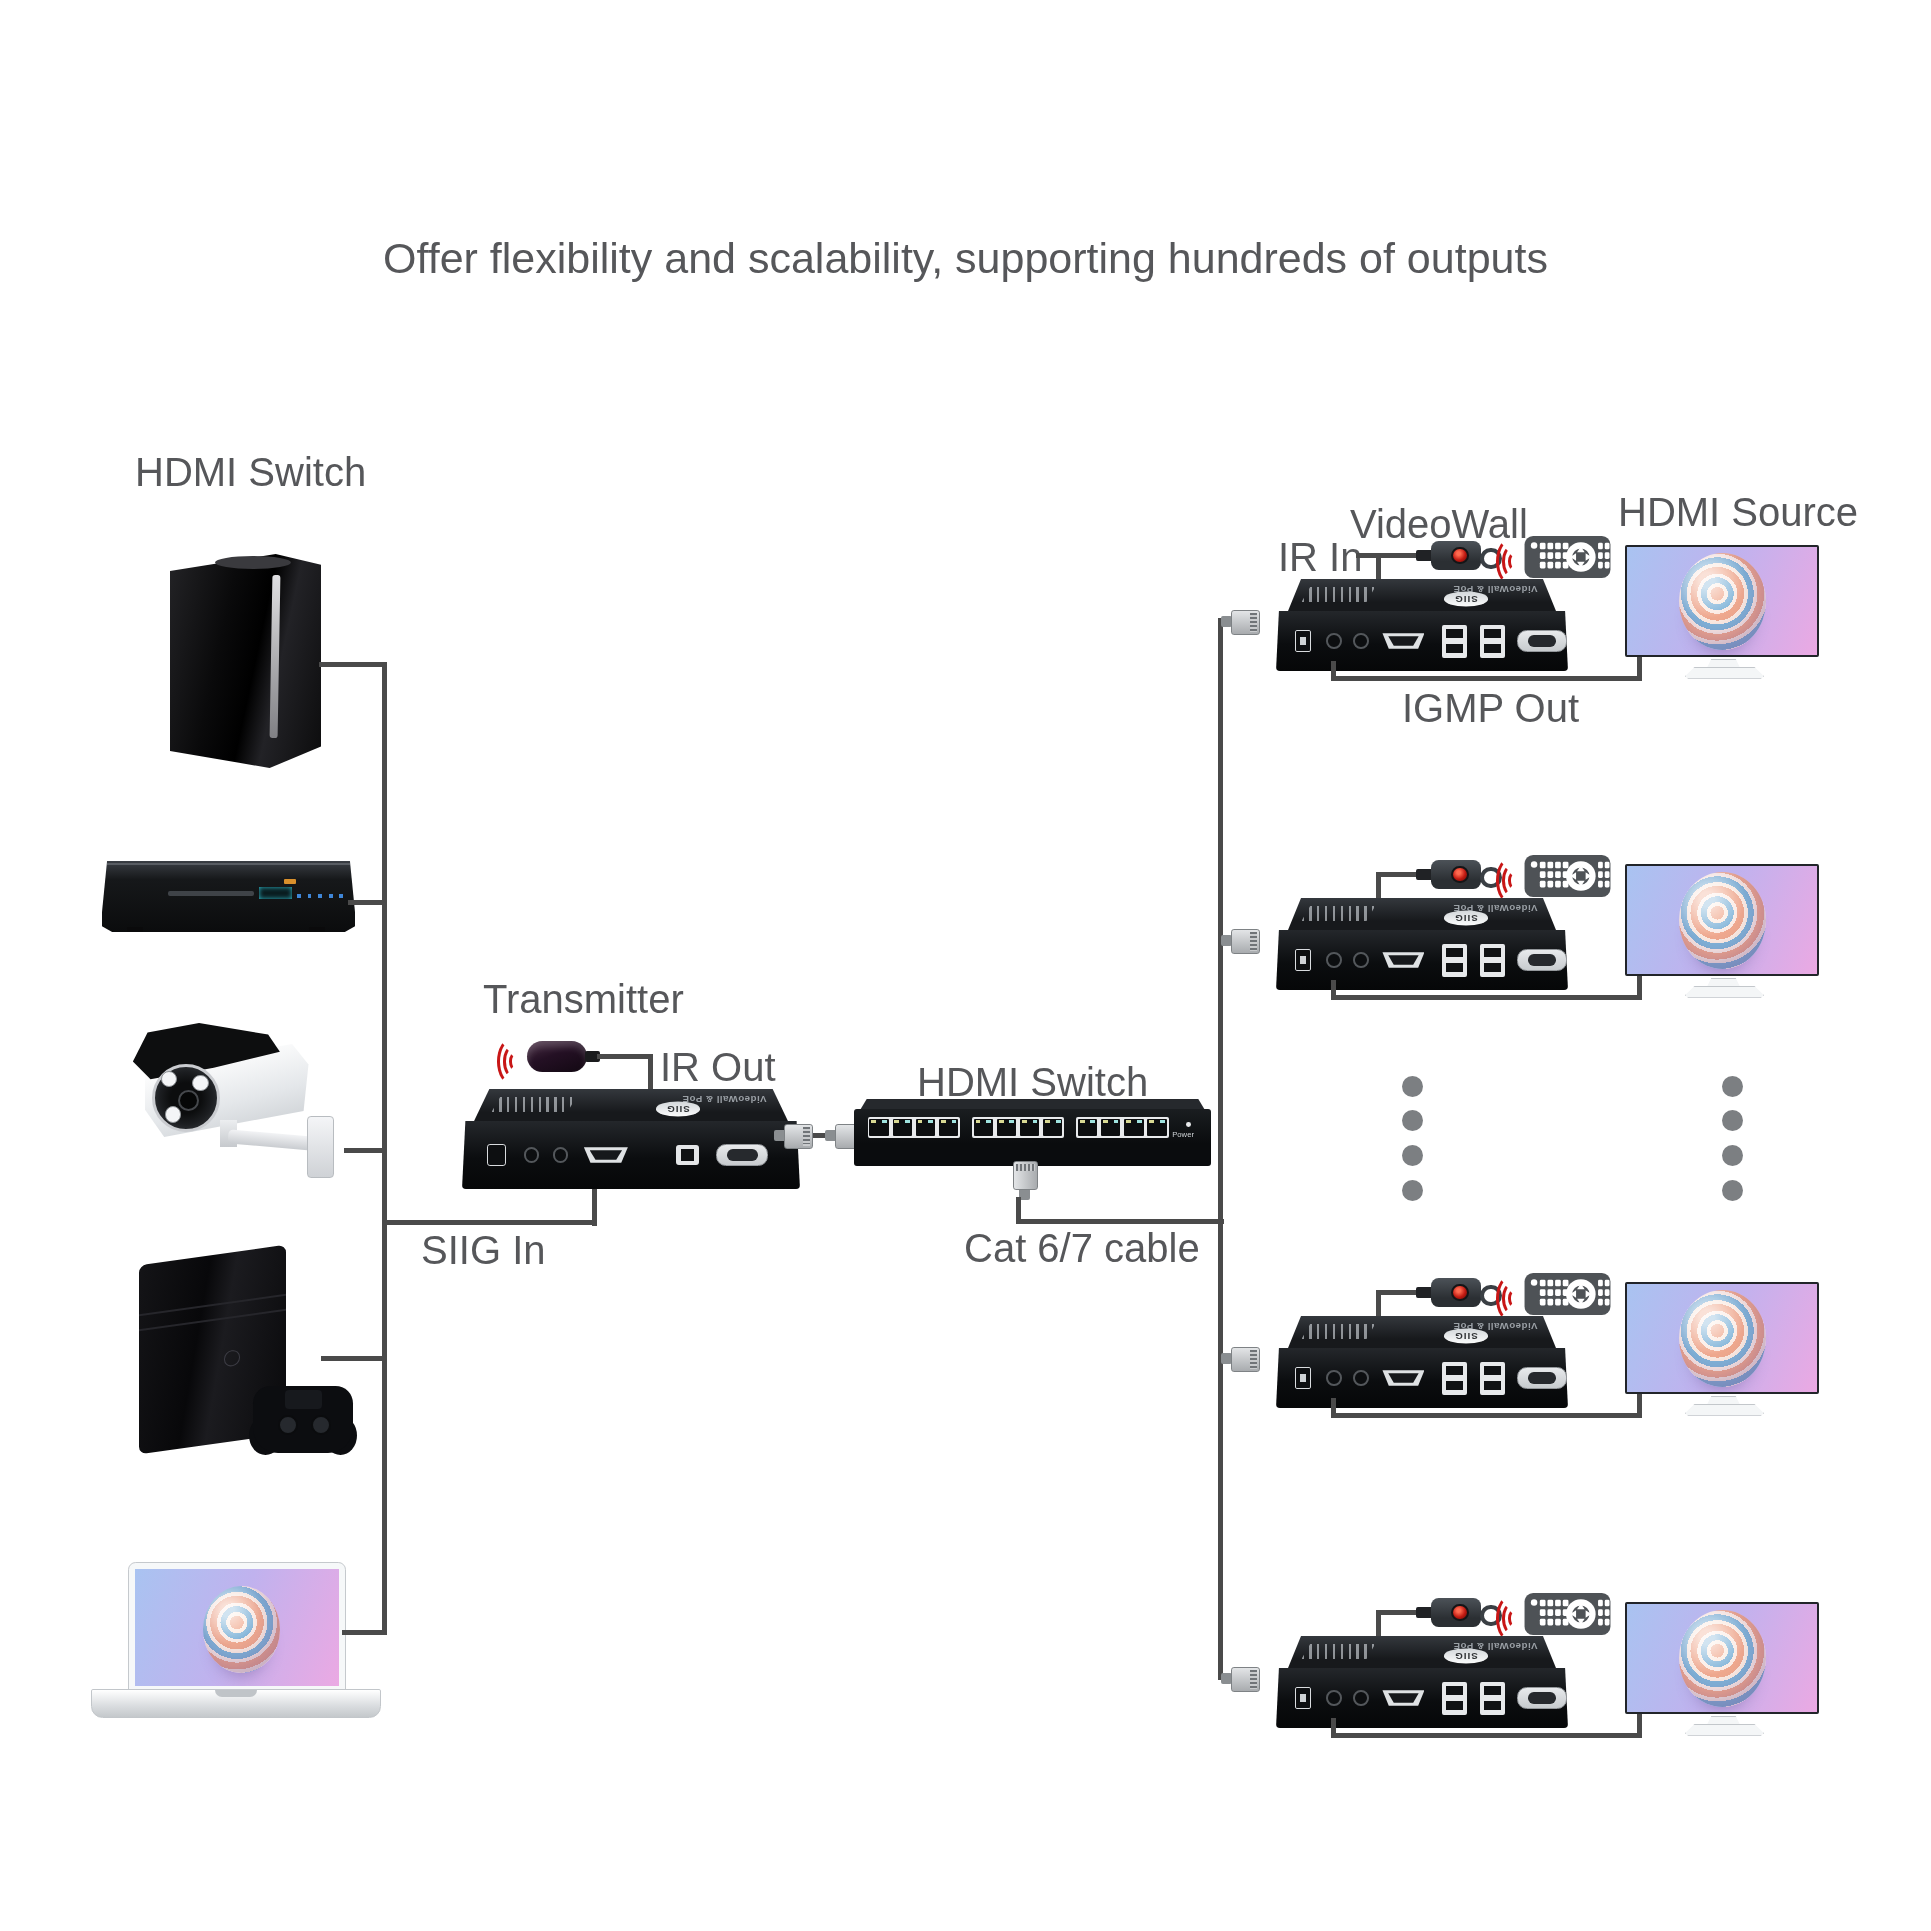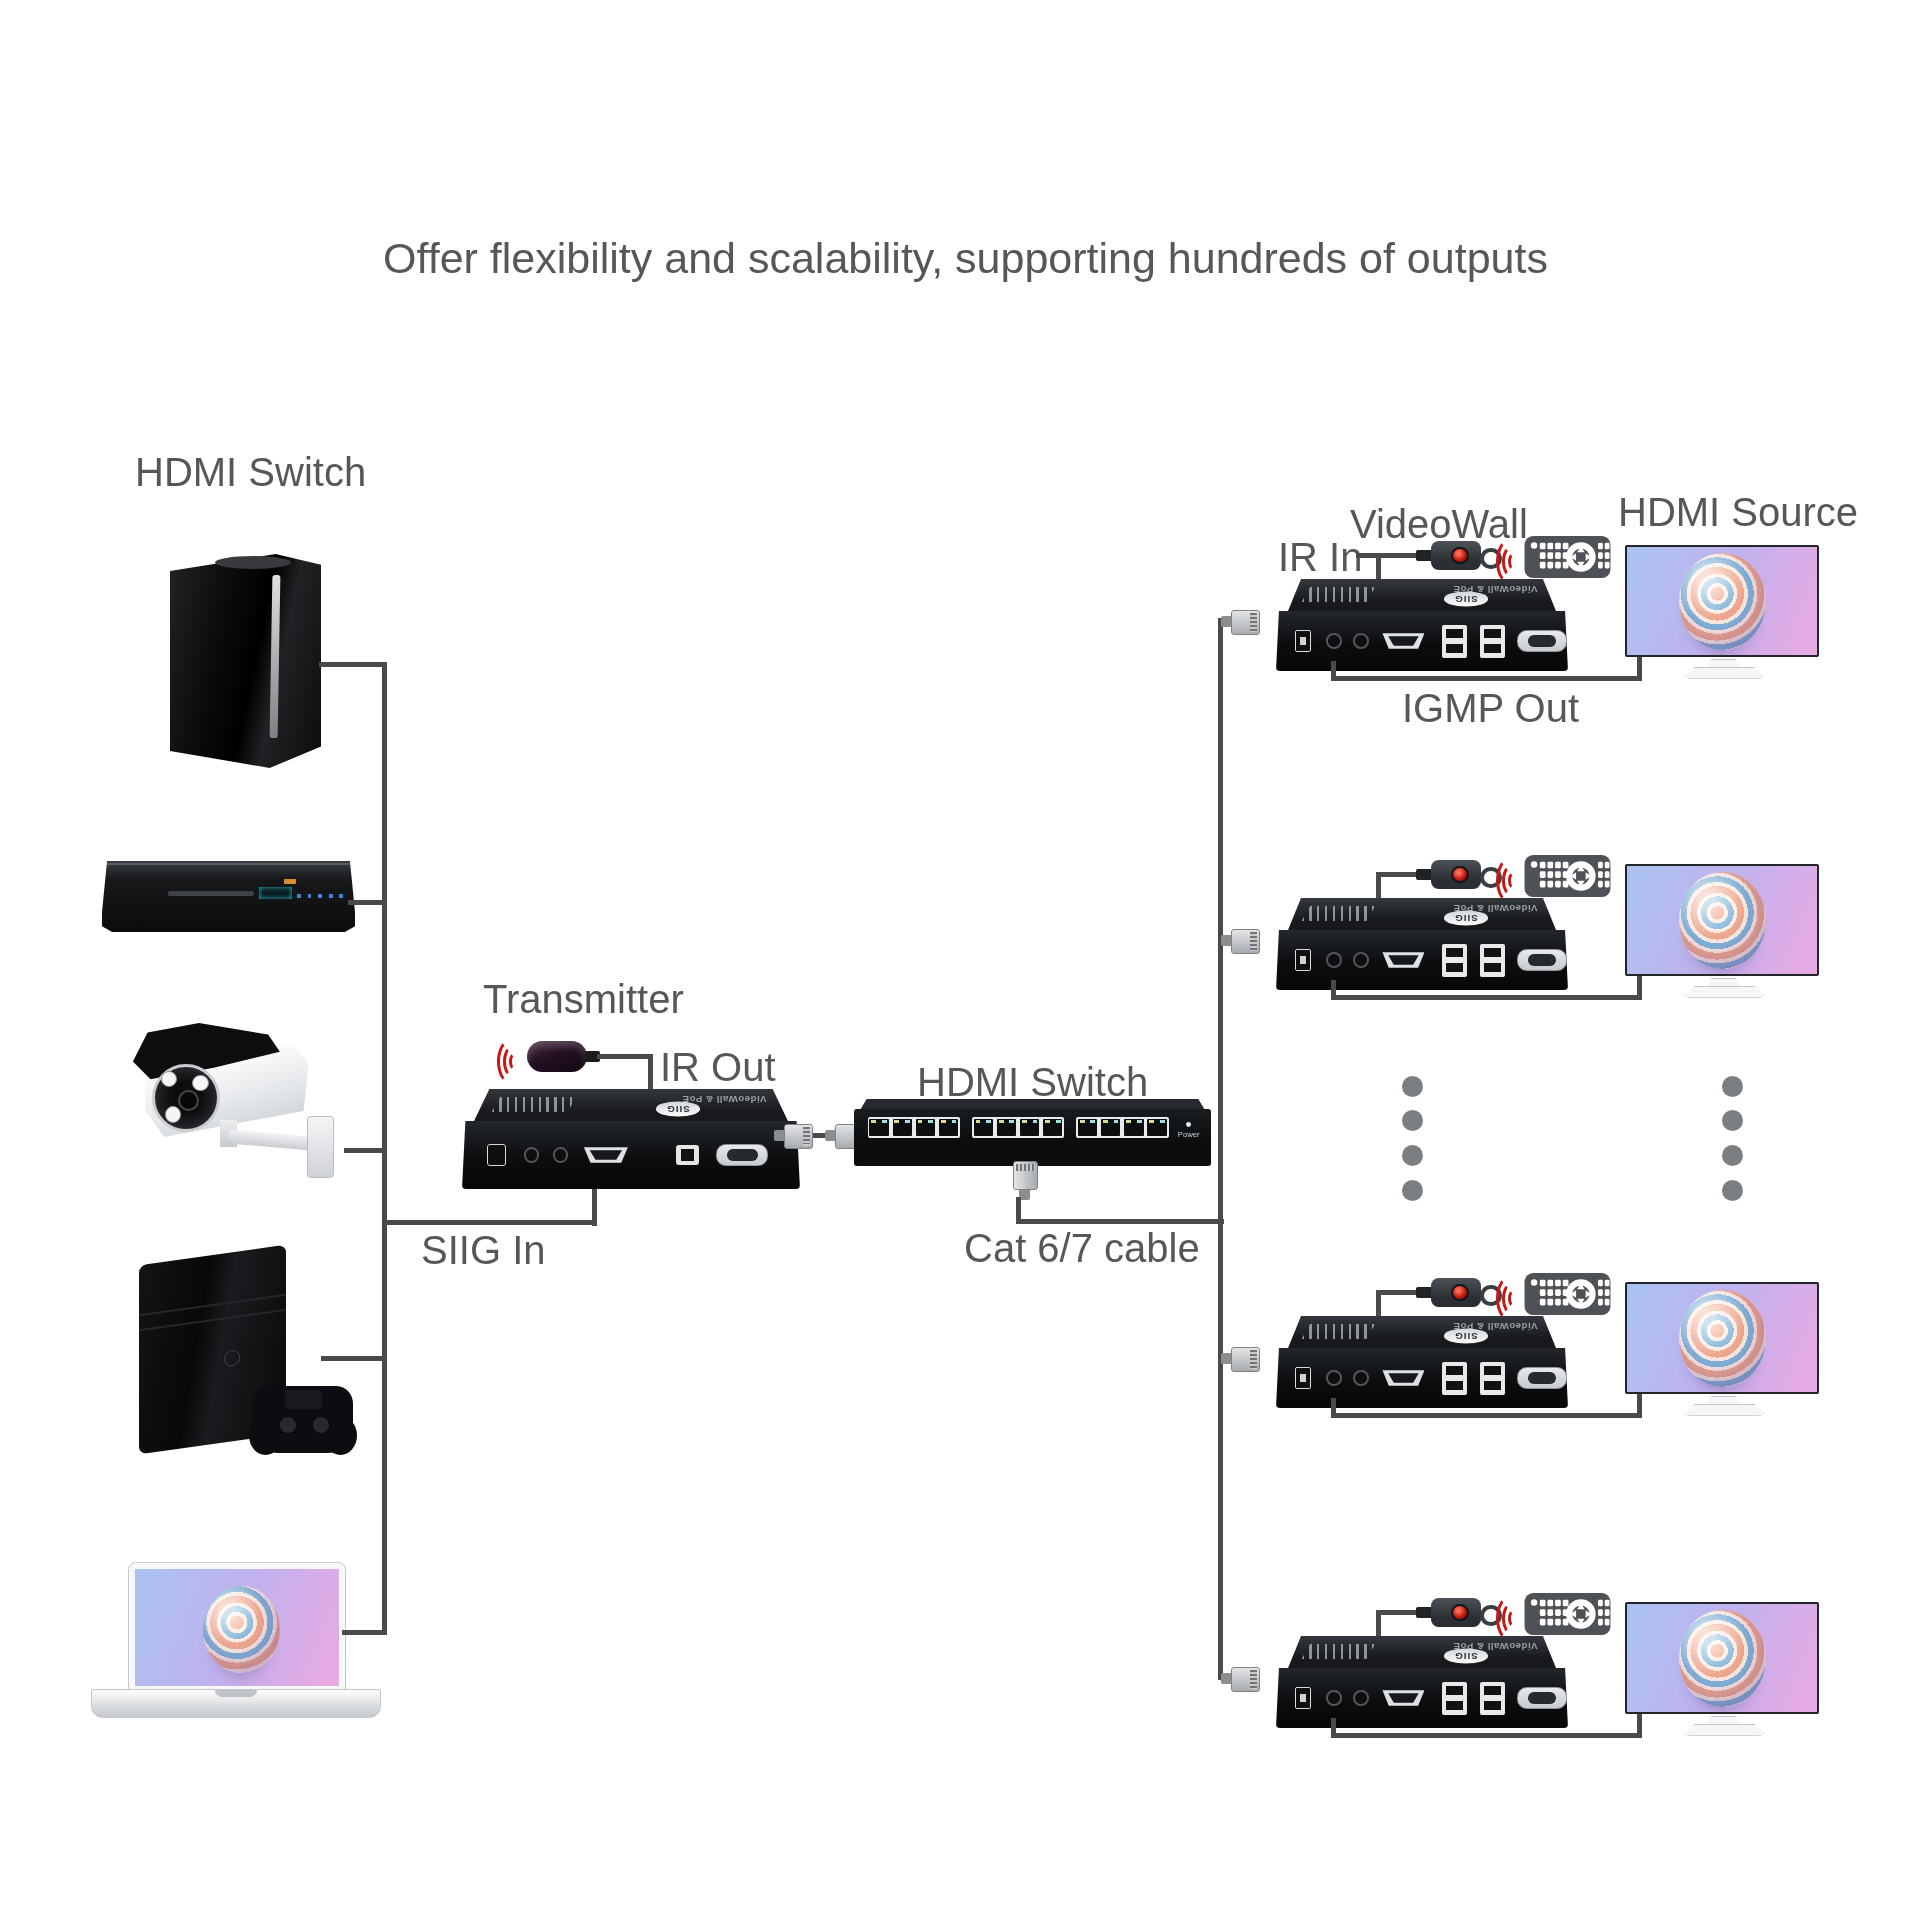--- a/index.html
+++ b/index.html
@@ -82,21 +82,21 @@
   .switch{position:absolute;left:854px;top:1099px;width:357px;height:67px;}
   .sw-top{position:absolute;left:5.8px;right:5.8px;top:0;height:11.6px;background:#26292d;
     clip-path:polygon(2% 0,98% 0,100% 100%,0 100%);}
   .sw-front{position:absolute;left:0;right:0;top:9.7px;bottom:0;border-radius:2.9px;
     background:linear-gradient(#1a1d20,#0a0c0e 60%);}
   .sw-groups{position:absolute;left:13.5px;top:8.7px;display:flex;gap:11.6px;}
   .sw-group{display:flex;gap:3.9px;background:#e8eaec;padding:1.9px;border-radius:1.9px;}
   .sw-port{width:19.3px;height:16.4px;background:#0c0e10;border-radius:1px;position:relative;}
   .sw-port::before{content:"";position:absolute;left:1.9px;top:1px;width:4.8px;height:2.9px;background:#d8d993;}
   .sw-port::after{content:"";position:absolute;right:1.9px;top:1px;width:4.8px;height:2.9px;background:#9fe3df;}
-  .sw-power{position:absolute;right:5.8px;top:13.5px;width:33px;text-align:center;color:#cfd3d6;font-size:7.7px;}
+  .sw-power{position:absolute;right:5.8px;top:13.5px;width:33px;color:#cfd3d6;font-size:7.7px;}
   .sw-power::before{content:"";display:block;margin:0 auto 2.9px;width:4.8px;height:4.8px;border-radius:50%;background:#e8eaec;}
 
   
   .monitor{position:absolute;width:196px;height:135px;}
   .mon-screen{position:absolute;left:0;top:0;width:190px;height:108px;border:2.9px solid #22252a;border-radius:1.9px;
     background:linear-gradient(112deg,var(--screen-a,#a9c3f1) 0%,var(--screen-b,#c0b2ee) 48%,var(--screen-c,#eba9e3) 100%);overflow:hidden;}
   .ball{position:absolute;border-radius:50%;
     background:radial-gradient(circle at 32% 28%,rgba(255,255,255,.65) 0 8%,transparent 42%),
       repeating-radial-gradient(circle at 44% 42%,#f0a98e 0 6.8px,#fcece2 6.8px 10.6px,#7fb3d8 10.6px 16.4px,#fcebe4 16.4px 20px);
     box-shadow:inset -7.7px -11.6px 21px rgba(110,70,140,.38),0 15.4px 15.4px -11.6px rgba(100,80,140,.4);}

